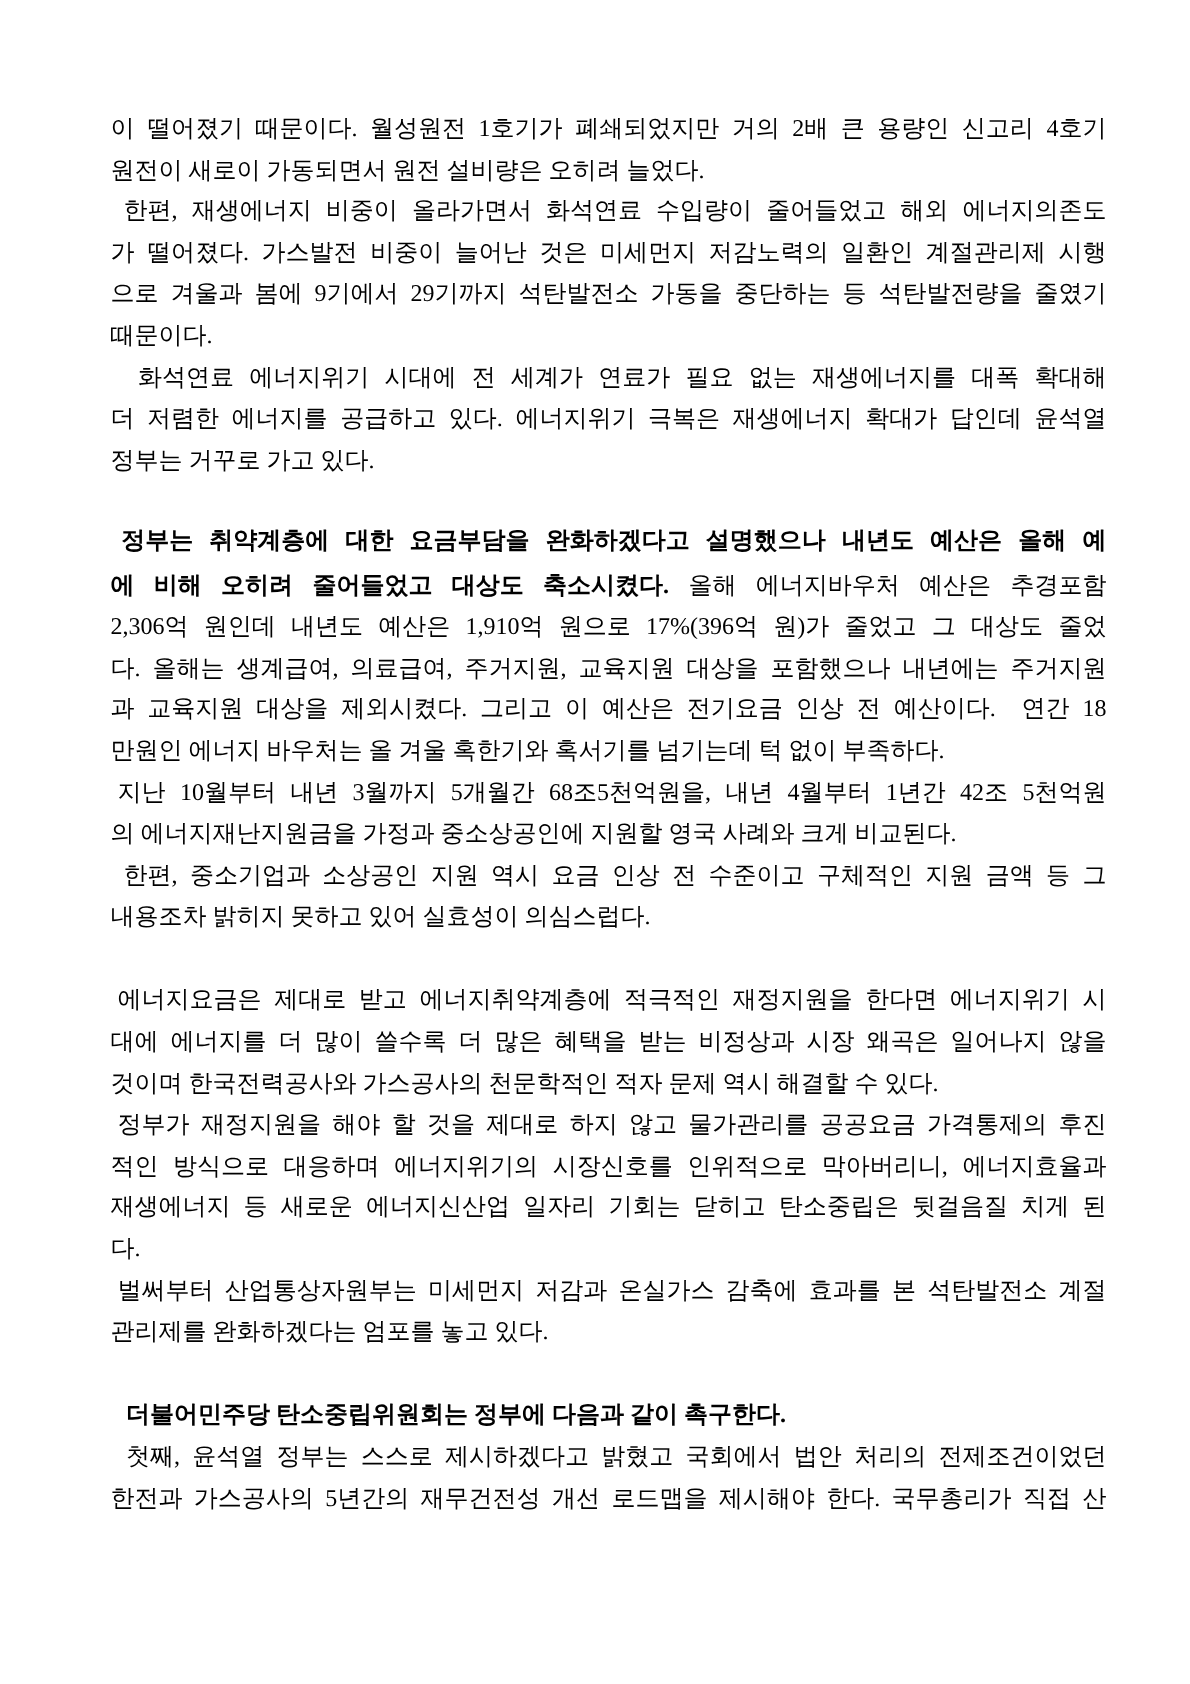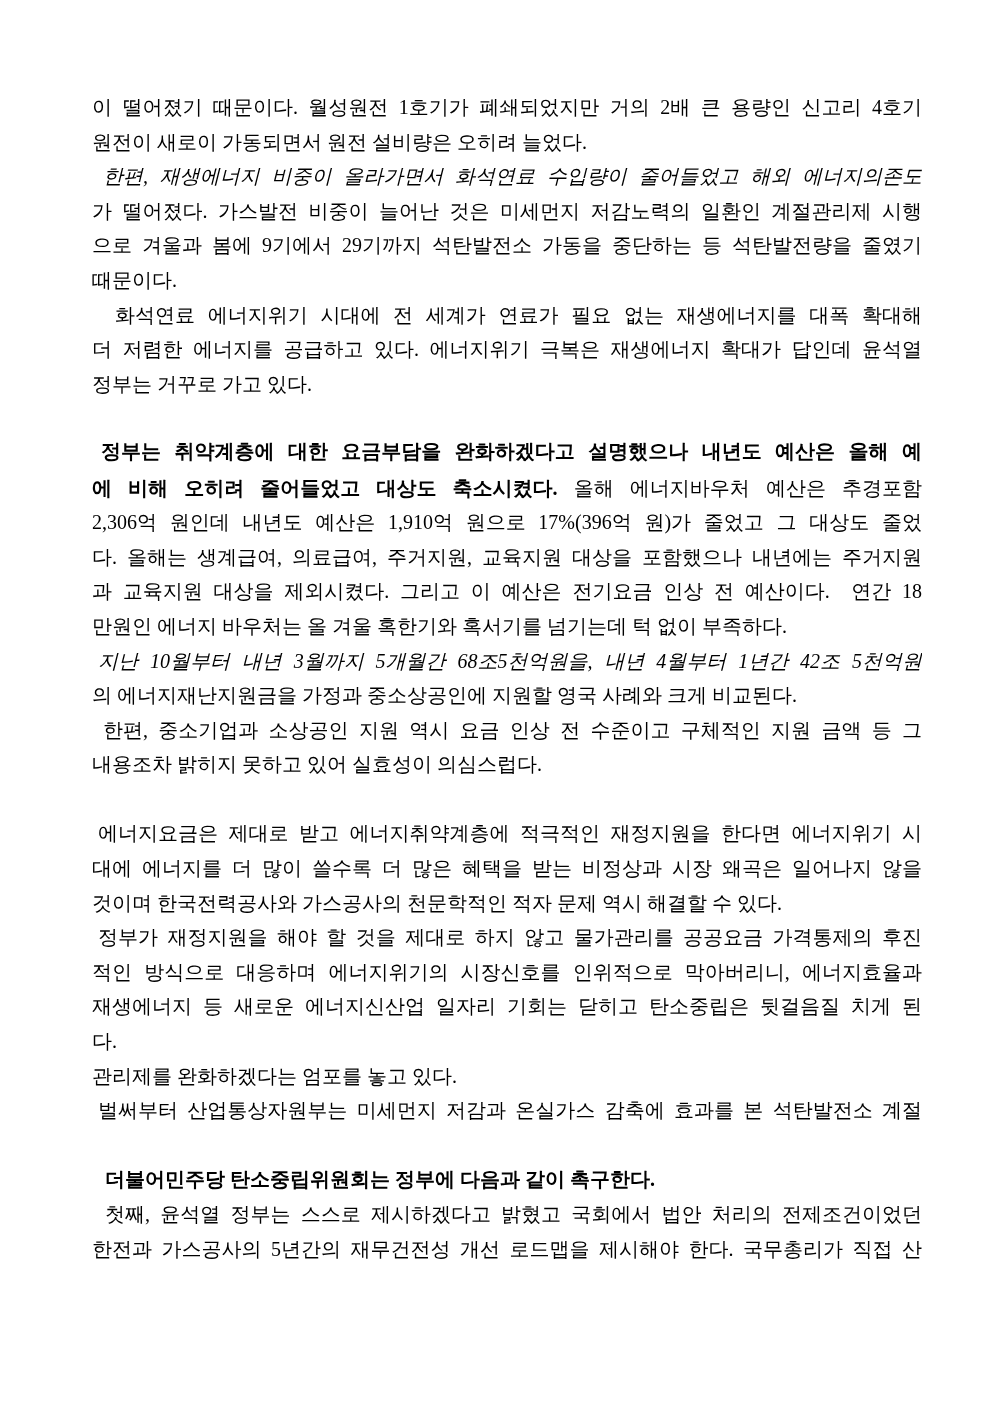--- a/index.html
+++ b/index.html
@@ -50,46 +50,46 @@
   .seg { font-weight: normal; }
   .seg.bold { font-weight: bold; text-align: center; }
 </style>
 </head>
 <body>
 
 <div class="page">
   <div class="doc">
       <div class="line just"><span class="seg">이 떨어졌기 때문이다. 월성원전 1호기가 폐쇄되었지만 거의 2배 큰 용량인 신고리 4호기</span></div>
       <div class="line left"><span class="seg">원전이 새로이 가동되면서 원전 설비량은 오히려 늘었다.</span></div>
-      <div class="line just" style="padding-left: 11px; font-style: italic;"><span class="seg">한편, 재생에너지 비중이 올라가면서 화석연료 수입량이 줄어들었고 해외 에너지의존도</span></div>
+      <div class="line just" style="padding-left: 11px;"><span class="seg">한편, 재생에너지 비중이 올라가면서 화석연료 수입량이 줄어들었고 해외 에너지의존도</span></div>
       <div class="line just"><span class="seg">가 떨어졌다. 가스발전 비중이 늘어난 것은 미세먼지 저감노력의 일환인 계절관리제 시행</span></div>
       <div class="line just"><span class="seg">으로 겨울과 봄에 9기에서 29기까지 석탄발전소 가동을 중단하는 등 석탄발전량을 줄였기</span></div>
       <div class="line left"><span class="seg">때문이다.</span></div>
       <div class="line just" style="padding-left: 23px;"><span class="seg">화석연료 에너지위기 시대에 전 세계가 연료가 필요 없는 재생에너지를 대폭 확대해</span></div>
       <div class="line just"><span class="seg">더 저렴한 에너지를 공급하고 있다. 에너지위기 극복은 재생에너지 확대가 답인데 윤석열</span></div>
       <div class="line left"><span class="seg">정부는 거꾸로 가고 있다.</span></div>
       <div class="line blank"></div>
       <div class="line just" style="padding-left: 9px; font-family: Liberation Mono, monospace;"><span class="seg bold">정부는 취약계층에 대한 요금부담을 완화하겠다고 설명했으나 내년도 예산은 올해 예산</span></div>
       <div class="line just"><span class="seg bold">에 비해 오히려 줄어들었고 대상도 축소시켰다.</span><span class="seg"> 올해 에너지바우처 예산은 추경포함</span></div>
       <div class="line just"><span class="seg">2,306억 원인데 내년도 예산은 1,910억 원으로 17%(396억 원)가 줄었고 그 대상도 줄었</span></div>
       <div class="line just"><span class="seg">다. 올해는 생계급여, 의료급여, 주거지원, 교육지원 대상을 포함했으나 내년에는 주거지원</span></div>
       <div class="line just"><span class="seg">과 교육지원 대상을 제외시켰다. 그리고 이 예산은 전기요금 인상 전 예산이다.  연간 18</span></div>
       <div class="line left"><span class="seg">만원인 에너지 바우처는 올 겨울 혹한기와 혹서기를 넘기는데 턱 없이 부족하다.</span></div>
-      <div class="line just" style="padding-left: 6px; font-style: italic;"><span class="seg">지난 10월부터 내년 3월까지 5개월간 68조5천억원을, 내년 4월부터 1년간 42조 5천억원</span></div>
+      <div class="line just" style="padding-left: 6px;"><span class="seg">지난 10월부터 내년 3월까지 5개월간 68조5천억원을, 내년 4월부터 1년간 42조 5천억원</span></div>
       <div class="line left"><span class="seg">의 에너지재난지원금을 가정과 중소상공인에 지원할 영국 사례와 크게 비교된다.</span></div>
       <div class="line just" style="padding-left: 11px;"><span class="seg">한편, 중소기업과 소상공인 지원 역시 요금 인상 전 수준이고 구체적인 지원 금액 등 그</span></div>
       <div class="line left"><span class="seg">내용조차 밝히지 못하고 있어 실효성이 의심스럽다.</span></div>
       <div class="line blank"></div>
       <div class="line just" style="padding-left: 6px;"><span class="seg">에너지요금은 제대로 받고 에너지취약계층에 적극적인 재정지원을 한다면 에너지위기 시</span></div>
       <div class="line just"><span class="seg">대에 에너지를 더 많이 쓸수록 더 많은 혜택을 받는 비정상과 시장 왜곡은 일어나지 않을</span></div>
       <div class="line left"><span class="seg">것이며 한국전력공사와 가스공사의 천문학적인 적자 문제 역시 해결할 수 있다.</span></div>
       <div class="line just" style="padding-left: 6px;"><span class="seg">정부가 재정지원을 해야 할 것을 제대로 하지 않고 물가관리를 공공요금 가격통제의 후진</span></div>
       <div class="line just"><span class="seg">적인 방식으로 대응하며 에너지위기의 시장신호를 인위적으로 막아버리니, 에너지효율과</span></div>
       <div class="line just"><span class="seg">재생에너지 등 새로운 에너지신산업 일자리 기회는 닫히고 탄소중립은 뒷걸음질 치게 된</span></div>
       <div class="line left"><span class="seg">다.</span></div>
+      <div class="line just" style="padding-left: 6px;"><span class="seg">벌써부터 산업통상자원부는 미세먼지 저감과 온실가스 감축에 효과를 본 석탄발전소 계절</span></div>
       <div class="line left"><span class="seg">관리제를 완화하겠다는 엄포를 놓고 있다.</span></div>
-      <div class="line just" style="padding-left: 6px;"><span class="seg">벌써부터 산업통상자원부는 미세먼지 저감과 온실가스 감축에 효과를 본 석탄발전소 계절</span></div>
       <div class="line blank"></div>
       <div class="line left" style="padding-left: 13px;"><span class="seg bold">더불어민주당 탄소중립위원회는 정부에 다음과 같이 촉구한다.</span></div>
       <div class="line just" style="padding-left: 13px;"><span class="seg">첫째, 윤석열 정부는 스스로 제시하겠다고 밝혔고 국회에서 법안 처리의 전제조건이었던</span></div>
       <div class="line just"><span class="seg">한전과 가스공사의 5년간의 재무건전성 개선 로드맵을 제시해야 한다. 국무총리가 직접 산</span></div>
     </div>
 </div>
 
 </body></html>

